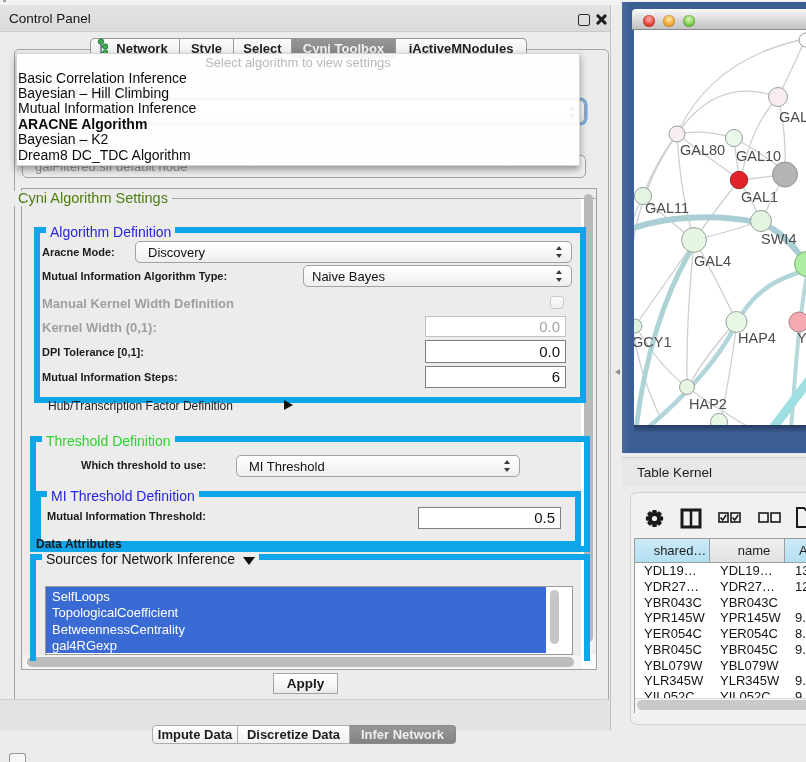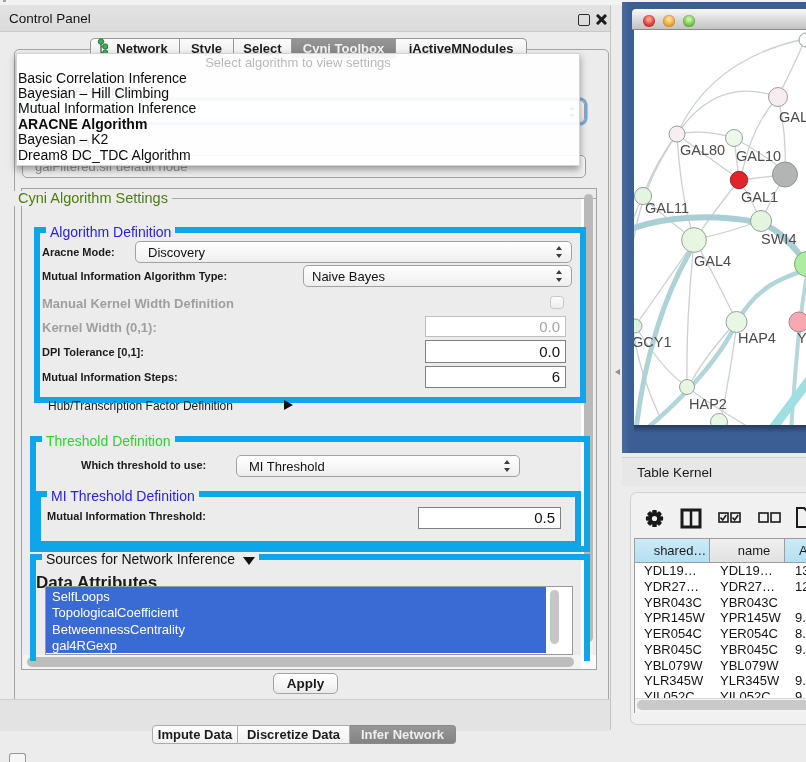--- a/index.html
+++ b/index.html
@@ -117,27 +117,27 @@
 </div>
 <div class="grp" style="left:35px;top:491px;width:534px;height:44px;">
   <span class="ttl" style="color:#2823e0;">MI Threshold Definition</span>
 </div>
 <div class="lb" style="left:47px;top:510px;">Mutual Information Threshold:</div>
 <div class="fld" style="left:418px;top:507px;width:143px;height:22px;line-height:20px;">0.5</div>
 
 <div class="grp" style="left:30px;top:554px;width:548px;height:101px;border-bottom:none;">
   <span class="ttl" style="color:#111;">Sources for Network Inference <span style="display:inline-block;width:0;height:0;border-left:6.5px solid transparent;border-right:6.5px solid transparent;border-top:8px solid #111;vertical-align:-1px;margin-left:4px;"></span></span>
 </div>
-<div class="lb" style="left:36px;top:537px;font-size:17px;margin-top:36px;">Data Attributes</div>
+<div class="lb" style="left:36px;top:537px;font-size:12px;">Data Attributes</div>
 <div class="abs" style="left:45px;top:586px;width:528px;height:69px;background:#ffffff;border:1px solid #9a9a9a;box-sizing:border-box;"></div>
 <div class="abs" style="left:46px;top:587px;width:500px;height:66px;background:#3a6ad4;"></div>
 <div class="abs" style="left:52px;top:589px;font-size:13px;color:#fff;line-height:16.4px;">SelfLoops<br>TopologicalCoefficient<br>BetweennessCentrality<br>gal4RGexp</div>
 <div class="abs" style="left:550px;top:590px;width:9px;height:54px;background:#c6c6c6;border-radius:4.5px;"></div>
 
-<div class="abs" style="left:273px;top:673px;width:65px;height:21px;border:1px solid #a4a4a4;border-radius:5px;
+<div class="abs" style="left:273px;top:673px;width:65px;height:21px;border:1px solid #a4a4a4;border-radius:0;
  background:linear-gradient(#ffffff,#f3f3f3 70%,#e9e9e9);box-sizing:border-box;text-align:center;
  font-size:13.5px;font-weight:bold;color:#1a1a1a;line-height:19px;">Apply</div>
 
 <div class="abs" style="left:0;top:699px;width:610px;height:31px;background:#e3e3e3;border-top:1px solid #cecece;"></div>
 <div class="btab" style="left:152px;width:86px;border-radius:4px 0 0 4px;">Impute Data</div>
 <div class="btab" style="left:238px;width:112px;border-left:none;">Discretize Data</div>
 <div class="btab" style="left:350px;width:106px;border-left:none;border-radius:0 4px 4px 0;background:linear-gradient(#979797,#838383);color:#efefef;border-color:#8a8a8a;">Infer Network</div>
 
 <div class="abs" style="left:9px;top:753px;width:15px;height:9px;border:1px solid #979797;border-bottom:none;border-radius:3px 3px 0 0;background:#f6f6f6;"></div>
 

